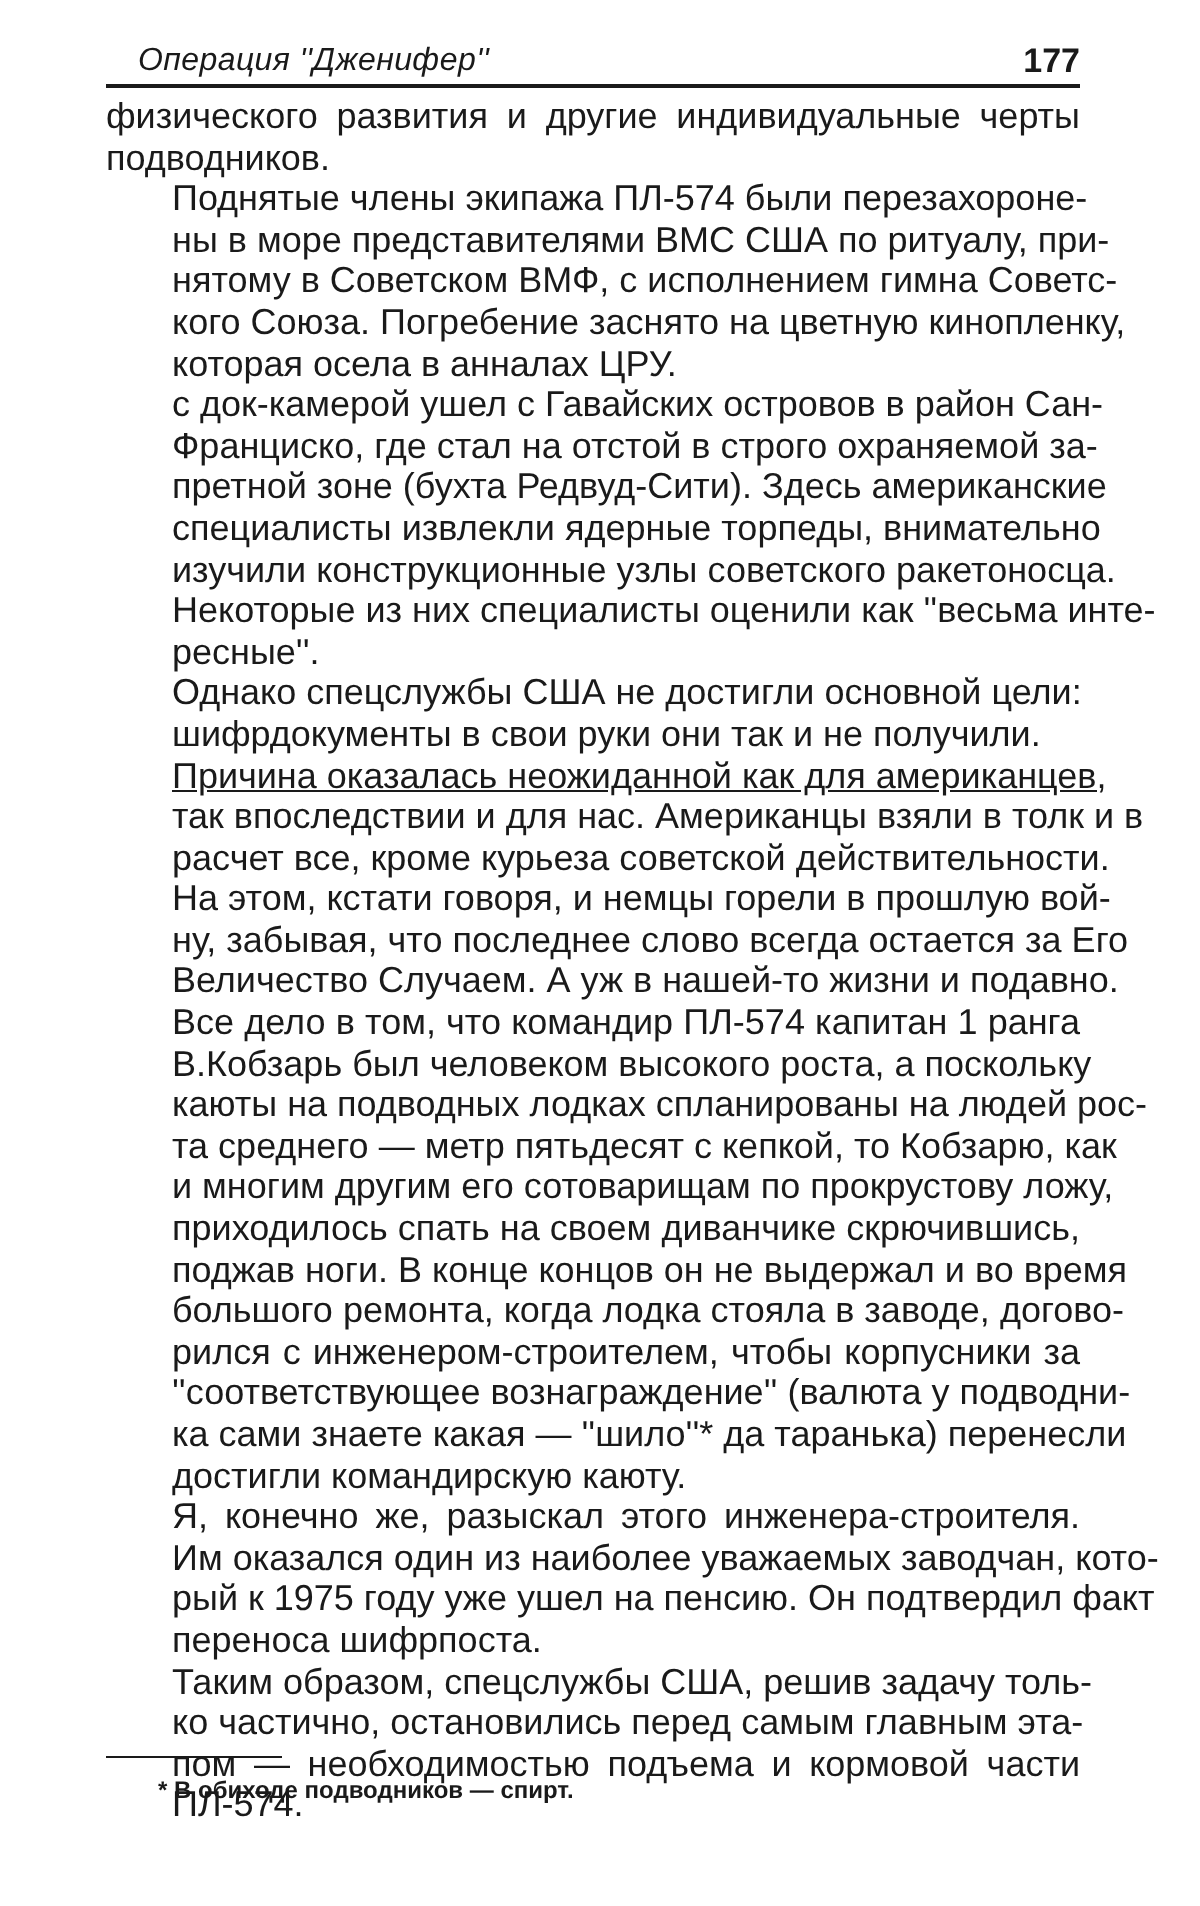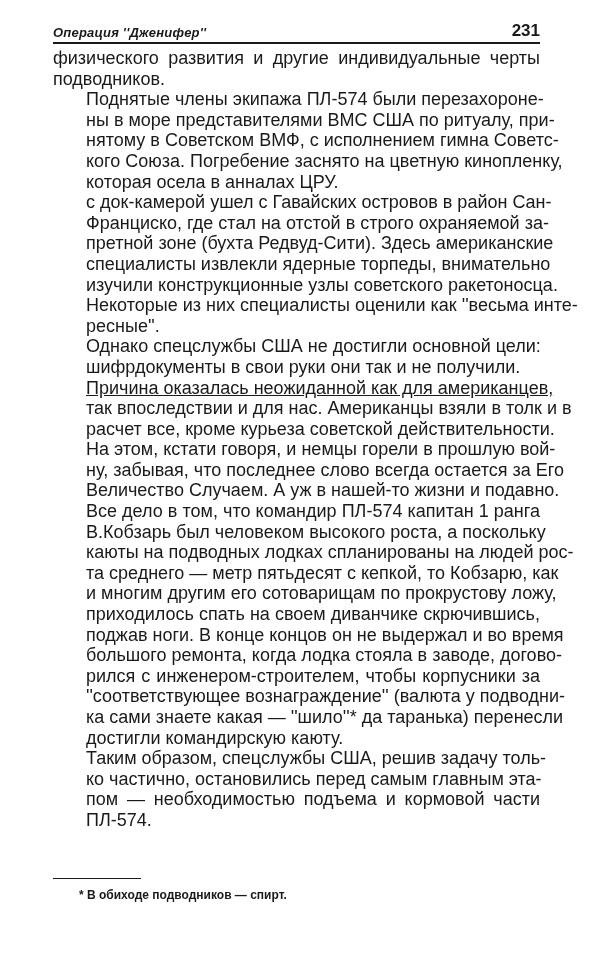--- a/index.html
+++ b/index.html
@@ -1,35 +1,35 @@
 <!DOCTYPE html>
 <html><head>
 <meta charset="utf-8">
 <style>
   html, body { margin:0; padding:0; background:#ffffff; }
   body { width:600px; height:953px; position:relative; overflow:hidden; color:#1a1a1a; }
   .page { position:absolute; left:53px; top:0; width:487px; }
   .header { position:absolute; left:0; top:22px; width:487px; height:20px; border-bottom:2px solid #1a1a1a; }
-  .running-title { position:absolute; left:0; bottom:2px; font-family:"Liberation Sans", sans-serif; font-style:italic; font-weight:bold; font-size:13px; letter-spacing:0.2px; }
+  .running-title { position:absolute; left:16px; bottom:2px; font-family:"Liberation Sans", sans-serif; font-style:italic; font-weight:normal; font-size:16px; letter-spacing:0.2px; }
   .page-number { position:absolute; right:0; bottom:1px; font-family:"Liberation Sans", sans-serif; font-weight:bold; font-size:17px; }
   .body { position:absolute; left:0; top:48px; width:487px; font-family:"Liberation Sans", sans-serif; font-size:18px; line-height:20.6px; text-align:justify; }
   .body p { margin:0; text-indent:0; }
   .body p.indent { text-indent:33px; }
   .line { display:block; text-align:justify; text-align-last:justify; white-space:nowrap; }
   .line.last { text-align-last:left; }
   .fn-rule { position:absolute; left:0; top:878px; width:88px; border-top:1px solid #1a1a1a; }
   .footnote { position:absolute; left:26px; top:888px; font-family:"Liberation Sans", sans-serif; font-weight:bold; font-size:12px; }
 </style>
 </head>
 <body>
 
 <div class="page">
   <div class="header">
     <span class="running-title">Операция ''Дженифер''</span>
-    <span class="page-number">231</span>
+    <span class="page-number">177</span>
   </div>
 
   <div class="body" id="body">
       <p class="">
         <span class="line">физического развития и другие индивидуальные черты</span>
         <span class="line last">подводников.</span>
       </p>
       <p class="indent">
         <span class="line" style="text-indent: 33px;">Поднятые члены экипажа ПЛ-574 были перезахороне-</span>
         <span class="line">ны в море представителями ВМС США по ритуалу, при-</span>
@@ -66,20 +66,26 @@
         <span class="line">и многим другим его сотоварищам по прокрустову ложу,</span>
         <span class="line">приходилось спать на своем диванчике скрючившись,</span>
         <span class="line">поджав ноги. В конце концов он не выдержал и во время</span>
         <span class="line">большого ремонта, когда лодка стояла в заводе, догово-</span>
         <span class="line">рился с инженером-строителем, чтобы корпусники за</span>
         <span class="line">''соответствующее вознаграждение'' (валюта у подводни-</span>
         <span class="line">ка сами знаете какая — ''шило''* да таранька) перенесли</span>
         <span class="line last">достигли командирскую каюту.</span>
       </p>
       <p class="indent">
+        <span class="line" style="text-indent: 33px;">Я, конечно же, разыскал этого инженера-строителя.</span>
+        <span class="line">Им оказался один из наиболее уважаемых заводчан, кото-</span>
+        <span class="line">рый к 1975 году уже ушел на пенсию. Он подтвердил факт</span>
+        <span class="line last">переноса шифрпоста.</span>
+      </p>
+      <p class="indent">
         <span class="line" style="text-indent: 33px;">Таким образом, спецслужбы США, решив задачу толь-</span>
         <span class="line">ко частично, остановились перед самым главным эта-</span>
         <span class="line">пом — необходимостью подъема и кормовой части</span>
         <span class="line last">ПЛ-574.</span>
       </p>
     </div>
 
   <div class="fn-rule"></div>
   <div class="footnote">* В обиходе подводников — спирт.</div>
 </div>

